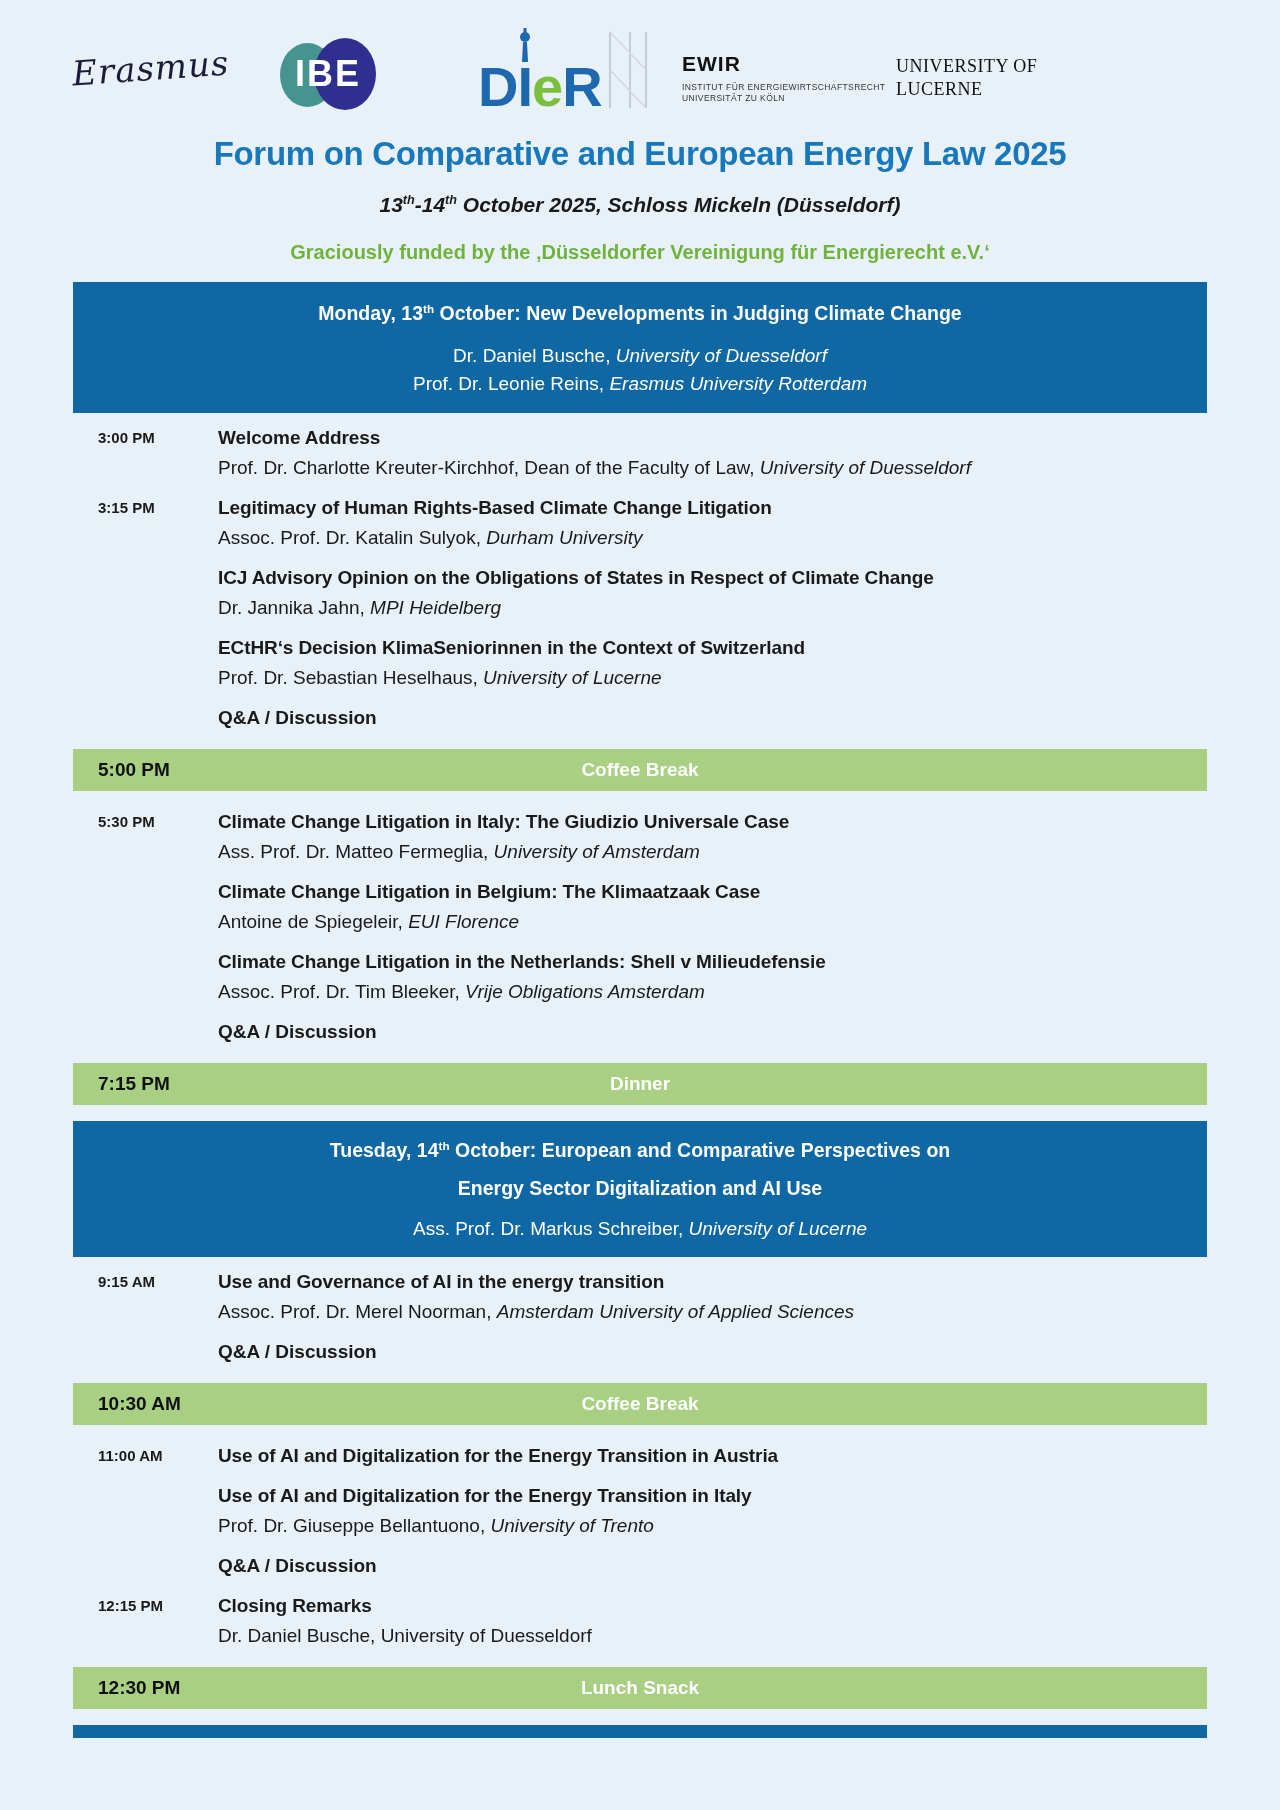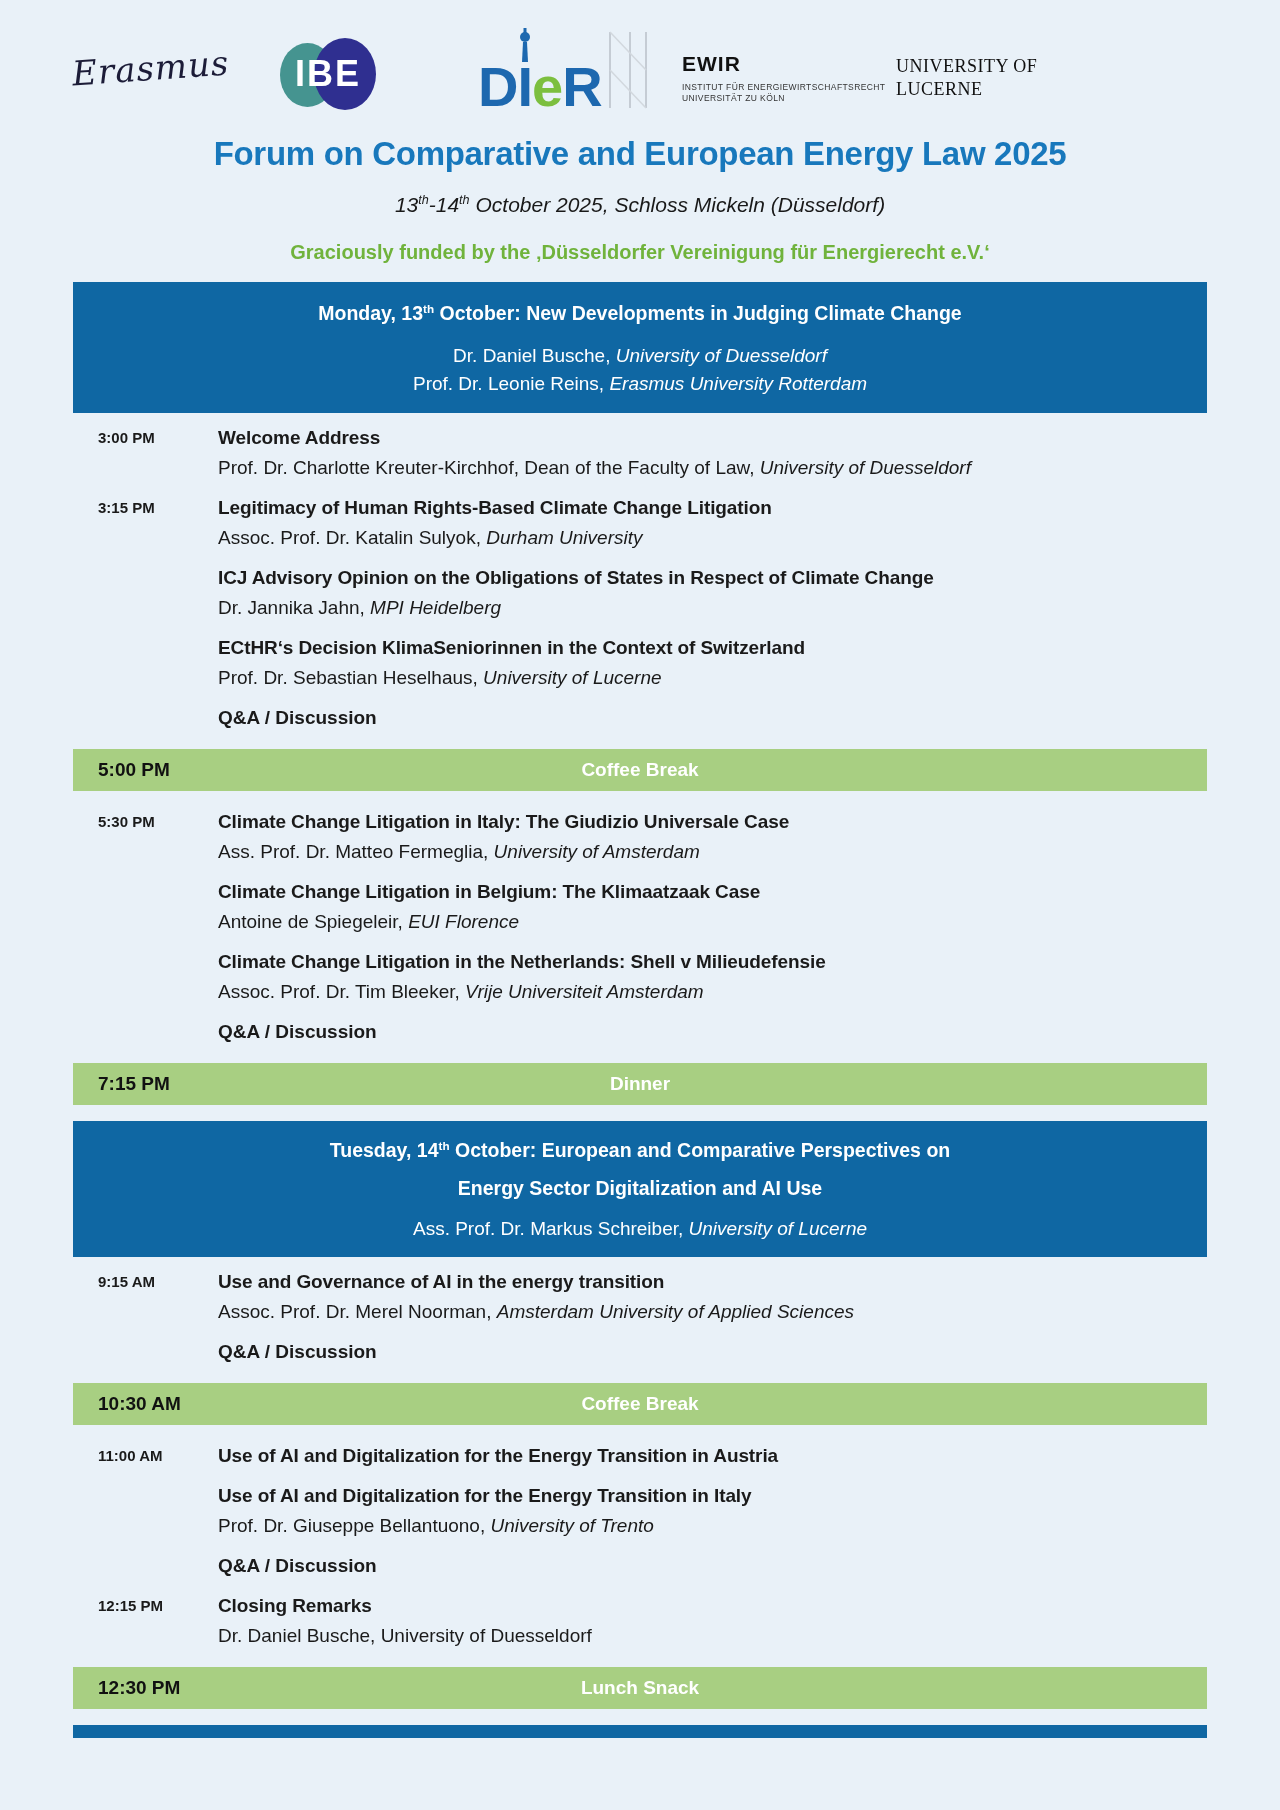--- a/index.html
+++ b/index.html
@@ -27,21 +27,21 @@
   .dier .green { color:#7cbf3f; }
   .dier svg.tower { position:absolute; left:40px; top:-2px; }
   .dier svg.lattice { position:absolute; right:0; top:0; }
   .ewir { left:682px; top:52px; }
   .ewir .ewir-name { font-weight:bold; font-size:21px; letter-spacing:1px; color:#111; }
   .ewir .ewir-sub { margin-top:6px; font-size:8.5px; color:#333; letter-spacing:.4px; line-height:11px; }
   .lucerne { left:896px; top:55px; font-family:"Liberation Serif", serif; font-size:18px; line-height:23px; color:#101010; letter-spacing:.5px; }
   
   .main-title { padding-top:134px; text-align:center; font-size:33px; line-height:40px;
     font-weight:bold; color:#1878bc; letter-spacing:-.3px; }
-  .date-line { margin-top:16px; text-align:center; font-size:21px; line-height:30px; font-weight:normal; font-style:italic; color:#191919; }
+  .date-line { margin-top:16px; text-align:center; font-size:21px; line-height:30px; font-weight:bold; font-style:italic; color:#191919; }
   .date-line sup, .day-line sup { font-size:60%; vertical-align:super; line-height:0; }
   .funding-line { margin-top:18px; text-align:center; font-size:20px; line-height:28px; font-weight:bold; color:#70b33c; }
   
   .table { width:1134px; margin:16px auto 0; }
   .day-head { background:#0f67a3; color:#fff; text-align:center; }
   .day-head .day-line { font-size:19.5px; line-height:30px; font-weight:bold; }
   .day-head .chair { font-size:19px; line-height:28px; font-weight:normal; }
   .day-head .chair .it { font-style:italic; }
   .dh1 { padding:16px 10px 15px; }
   .dh1 .day-line { margin-bottom:14px; }
@@ -172,21 +172,21 @@
       <div>
         <div class="t-title">Climate Change Litigation in Belgium: The Klimaatzaak Case</div>
         <div class="t-speaker"><span>Antoine de Spiegeleir, </span><span class="it">EUI Florence</span></div>
       </div>
     </div>
 
     <div class="row talk">
       <div class="time"></div>
       <div>
         <div class="t-title">Climate Change Litigation in the Netherlands: Shell v Milieudefensie</div>
-        <div class="t-speaker"><span>Assoc. Prof. Dr. Tim Bleeker, </span><span class="it">Vrije Universiteit Amsterdam</span></div>
+        <div class="t-speaker"><span>Assoc. Prof. Dr. Tim Bleeker, </span><span class="it">Vrije Obligations Amsterdam</span></div>
       </div>
     </div>
 
     <div class="row qa">
       <div class="time"></div>
       <div class="t-title">Q&amp;A / Discussion</div>
     </div>
 
     <div class="break">
       <div class="b-time">7:15 PM</div>

